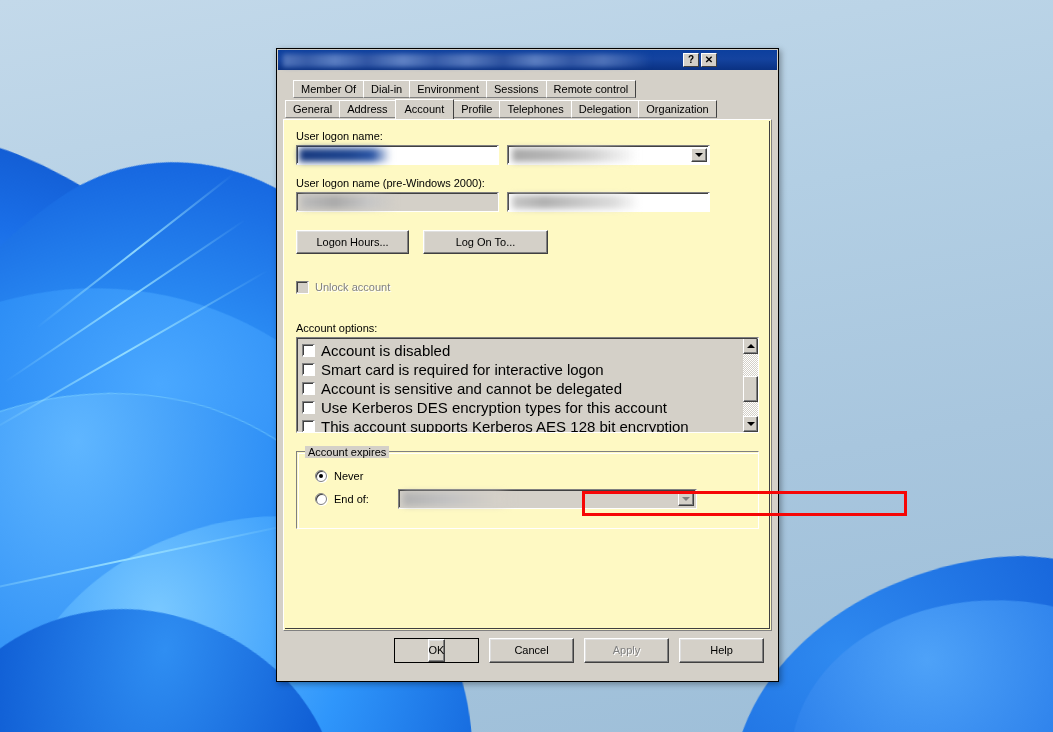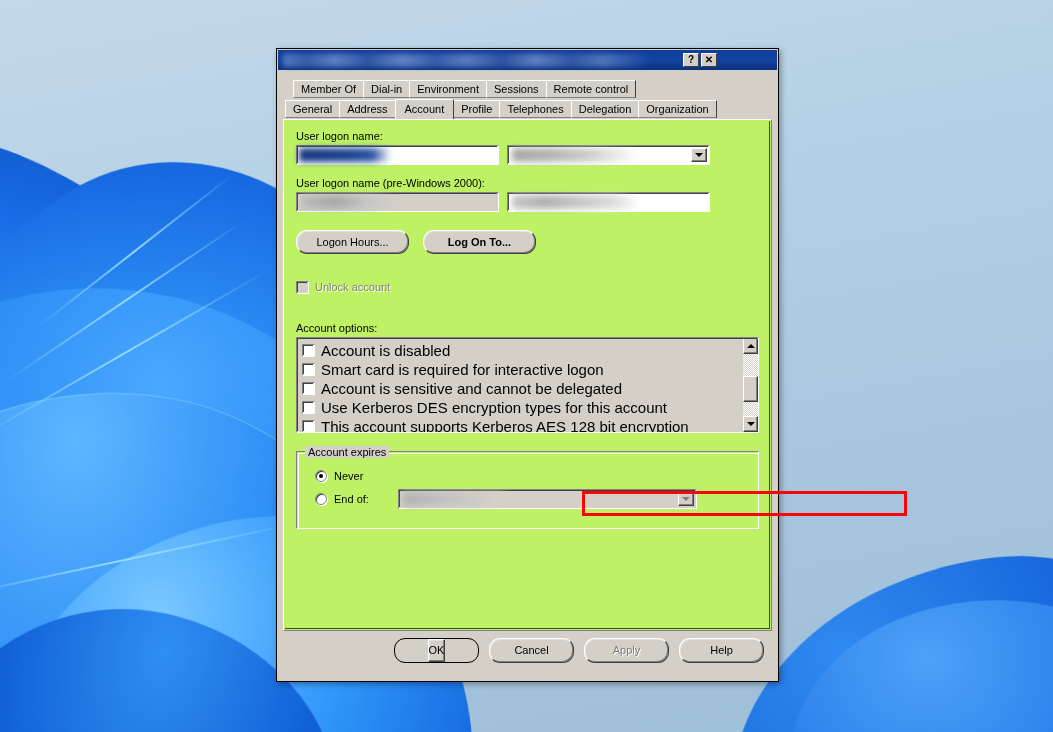--- a/index.html
+++ b/index.html
@@ -148,21 +148,21 @@
     background: #d4d0c8;
     margin-bottom: -1px;
     position: relative; z-index: 3;
     padding: 0 9px;
   }
   .tabpanel {
     border: 1px solid #fff;
     border-right-color: #808080;
     border-bottom-color: #808080;
     outline: 0;
-    background: #bef264;
+    background: #fef9c3;
     height: 512px;
     position: relative;
     padding: 10px 12px;
   }
   .tabpanel::after {
     content: "";
     position: absolute; left: 1px; top: 1px; right: 1px; bottom: 1px;
     border-right: 1px solid #404040; border-bottom: 1px solid #404040;
     pointer-events: none;
   }
@@ -185,21 +185,20 @@
 
   .btn {
     background: #d4d0c8;
     border-top: 1px solid #fff; border-left: 1px solid #fff;
     border-right: 1px solid #404040; border-bottom: 1px solid #404040;
     box-shadow: inset -1px -1px 0 #808080, inset 1px 1px 0 #dfdfdf;
     font-size: 11px; text-align: left;
     cursor: default;
     color: #000;
     font-family: "Liberation Sans", sans-serif;
-    border-radius: 11px;
   }
   .btn.disabled { color: #808080; text-shadow: 1px 1px 0 #fff; }
   .btn.default { border: 1px solid #000; box-shadow: none; }
   .btn.default > span {
     display: block; height: 100%;
     border-top: 1px solid #fff; border-left: 1px solid #fff;
     border-right: 1px solid #404040; border-bottom: 1px solid #404040;
     box-shadow: inset -1px -1px 0 #808080, inset 1px 1px 0 #dfdfdf;
     display: flex; align-items: center; justify-content: center;
   }
@@ -432,21 +431,21 @@
         <div class="sunken fld left" style="background:#d4d0c8;">
           <div class="blurbox blur-grey-b"></div>
         </div>
         <div class="sunken fld right">
           <div class="blurbox blur-grey-d"></div>
         </div>
       </div>
 
       <div class="row" style="margin-top:18px;gap:14px;">
         <div class="btn" style="width:113px;height:24px;display:flex;align-items:center;justify-content:center;">Logon Hours...</div>
-        <div class="btn" style="width:113px;height:24px;display:flex;align-items:center;justify-content:center;font-weight:bold;">Log On To...</div>
+        <div class="btn" style="width:125px;height:24px;display:flex;align-items:center;justify-content:center;">Log On To...</div>
       </div>
 
       <div class="chk-line disabled" style="margin-top:24px;">
         <div class="cb disabled"></div>
         <span>Unlock account</span>
       </div>
 
       <label class="label" style="margin-top:26px;">Account options:</label>
       <div class="listbox">
         <div class="list-items">

